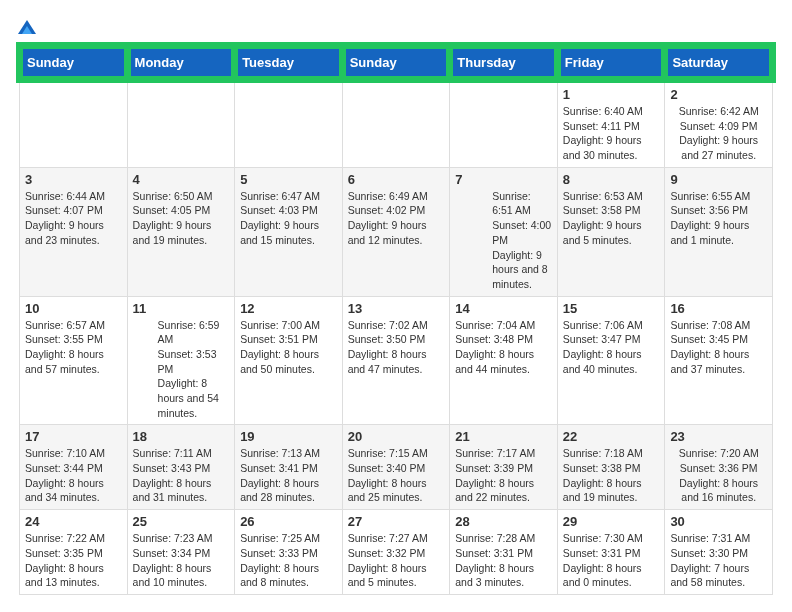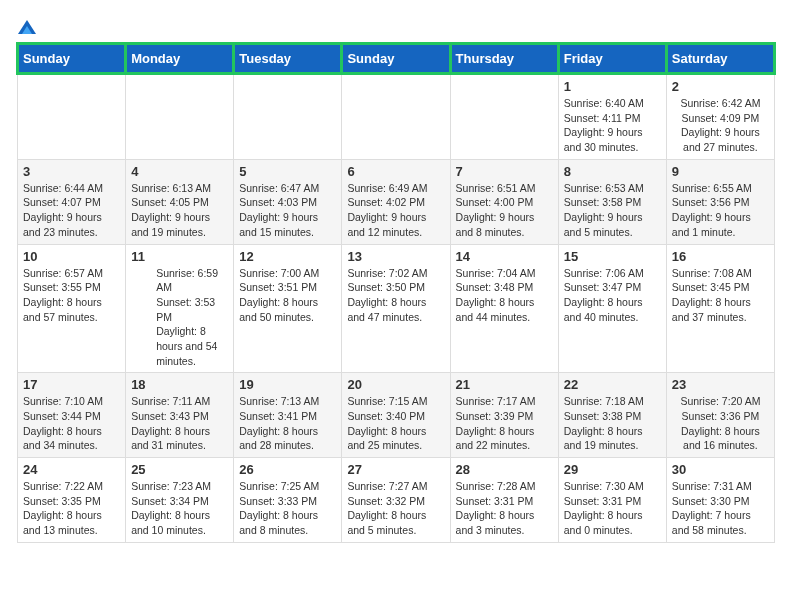--- a/index.html
+++ b/index.html
@@ -46,21 +46,21 @@
       border-collapse: collapse;
       table-layout: fixed;
     }
     thead tr th {
       background-color: #1565c0;
       color: #fff;
       font-size: 13px;
       font-weight: bold;
       padding: 6px 4px;
       text-align: left;
-      border: 3px solid #22c55e;
+      border: 7px solid #22c55e;
     }
     tbody tr td {
       vertical-align: top;
       border: 1px solid #ddd;
       padding: 4px 5px;
       font-size: 11px;
       color: #333;
       height: 80px;
       background: #fff;
     }
@@ -140,39 +140,39 @@
       </tr>
       <tr>
         <td>
           <span class="day-num">3</span>
           <div class="day-info" style="white-space: pre-line;">Sunrise: 6:44 AM
 Sunset: 4:07 PM
 Daylight: 9 hours and 23 minutes.</div>
         </td>
         <td>
           <span class="day-num">4</span>
-          <div class="day-info" style="white-space: pre-line;">Sunrise: 6:13 AM
+          <div class="day-info" style="white-space: pre-line;">Sunrise: 6:50 AM
 Sunset: 4:05 PM
 Daylight: 9 hours and 19 minutes.</div>
         </td>
         <td>
           <span class="day-num">5</span>
           <div class="day-info" style="white-space: pre-line;">Sunrise: 6:47 AM
 Sunset: 4:03 PM
 Daylight: 9 hours and 15 minutes.</div>
         </td>
         <td>
           <span class="day-num">6</span>
           <div class="day-info" style="white-space: pre-line;">Sunrise: 6:49 AM
 Sunset: 4:02 PM
 Daylight: 9 hours and 12 minutes.</div>
         </td>
         <td>
           <span class="day-num">7</span>
-          <div class="day-info" style="white-space: pre-line;">Sunrise: 6:51 AM
+          <div class="day-info" style="white-space: pre-line; margin-left: 37px;">Sunrise: 6:51 AM
 Sunset: 4:00 PM
 Daylight: 9 hours and 8 minutes.</div>
         </td>
         <td>
           <span class="day-num">8</span>
           <div class="day-info" style="white-space: pre-line;">Sunrise: 6:53 AM
 Sunset: 3:58 PM
 Daylight: 9 hours and 5 minutes.</div>
         </td>
         <td>

